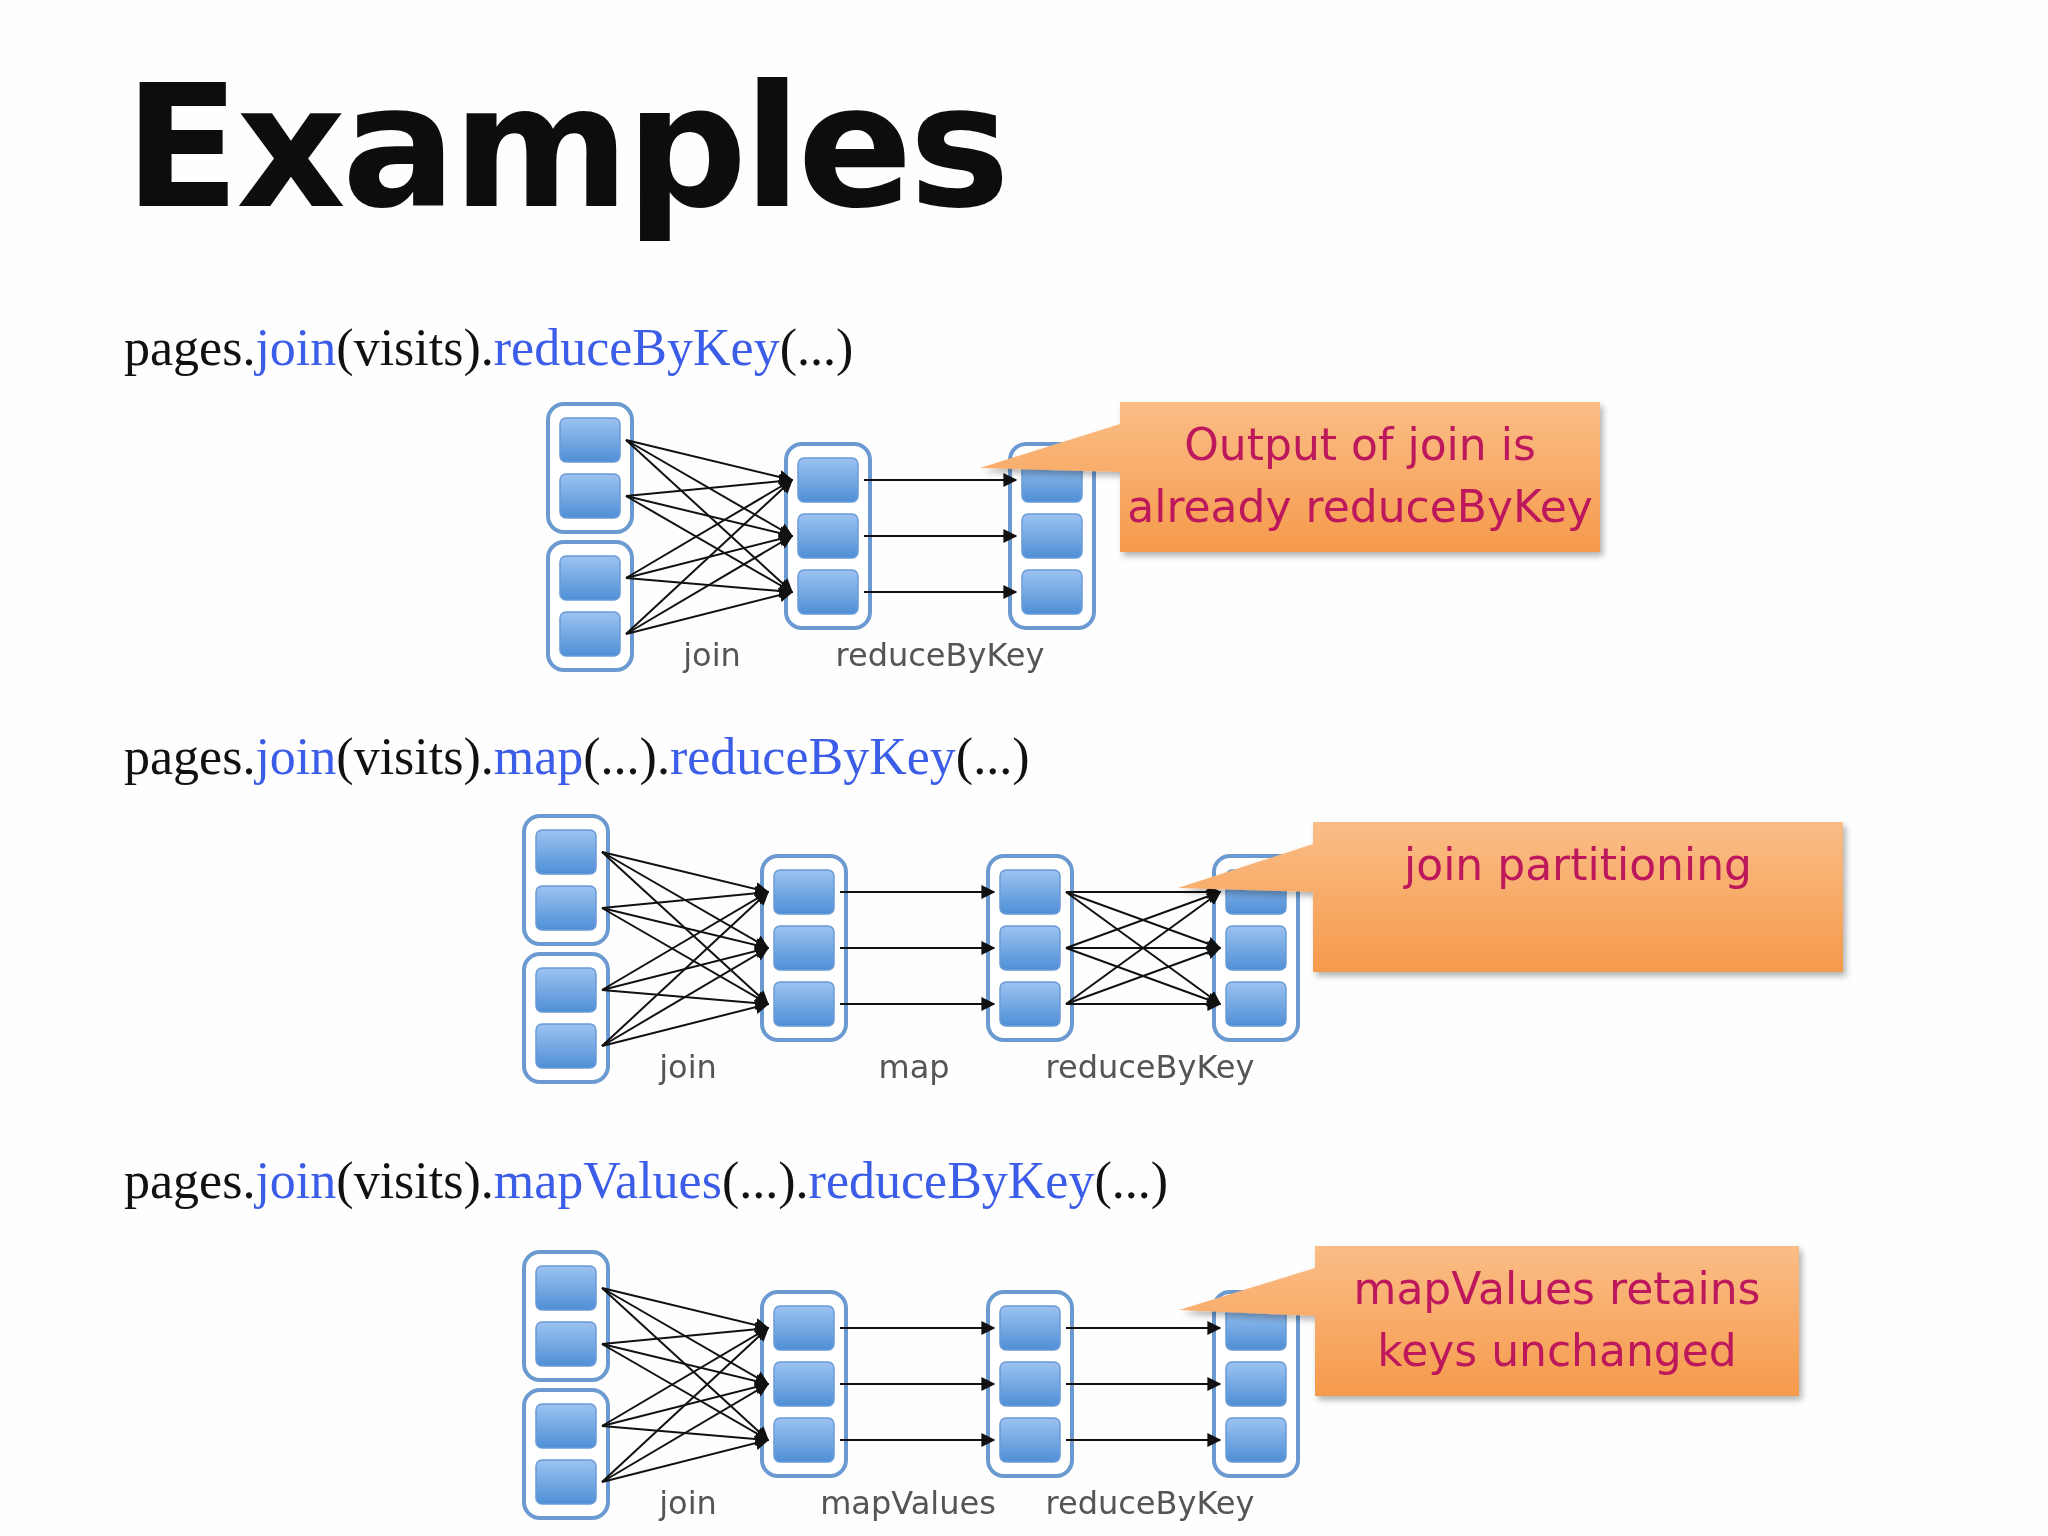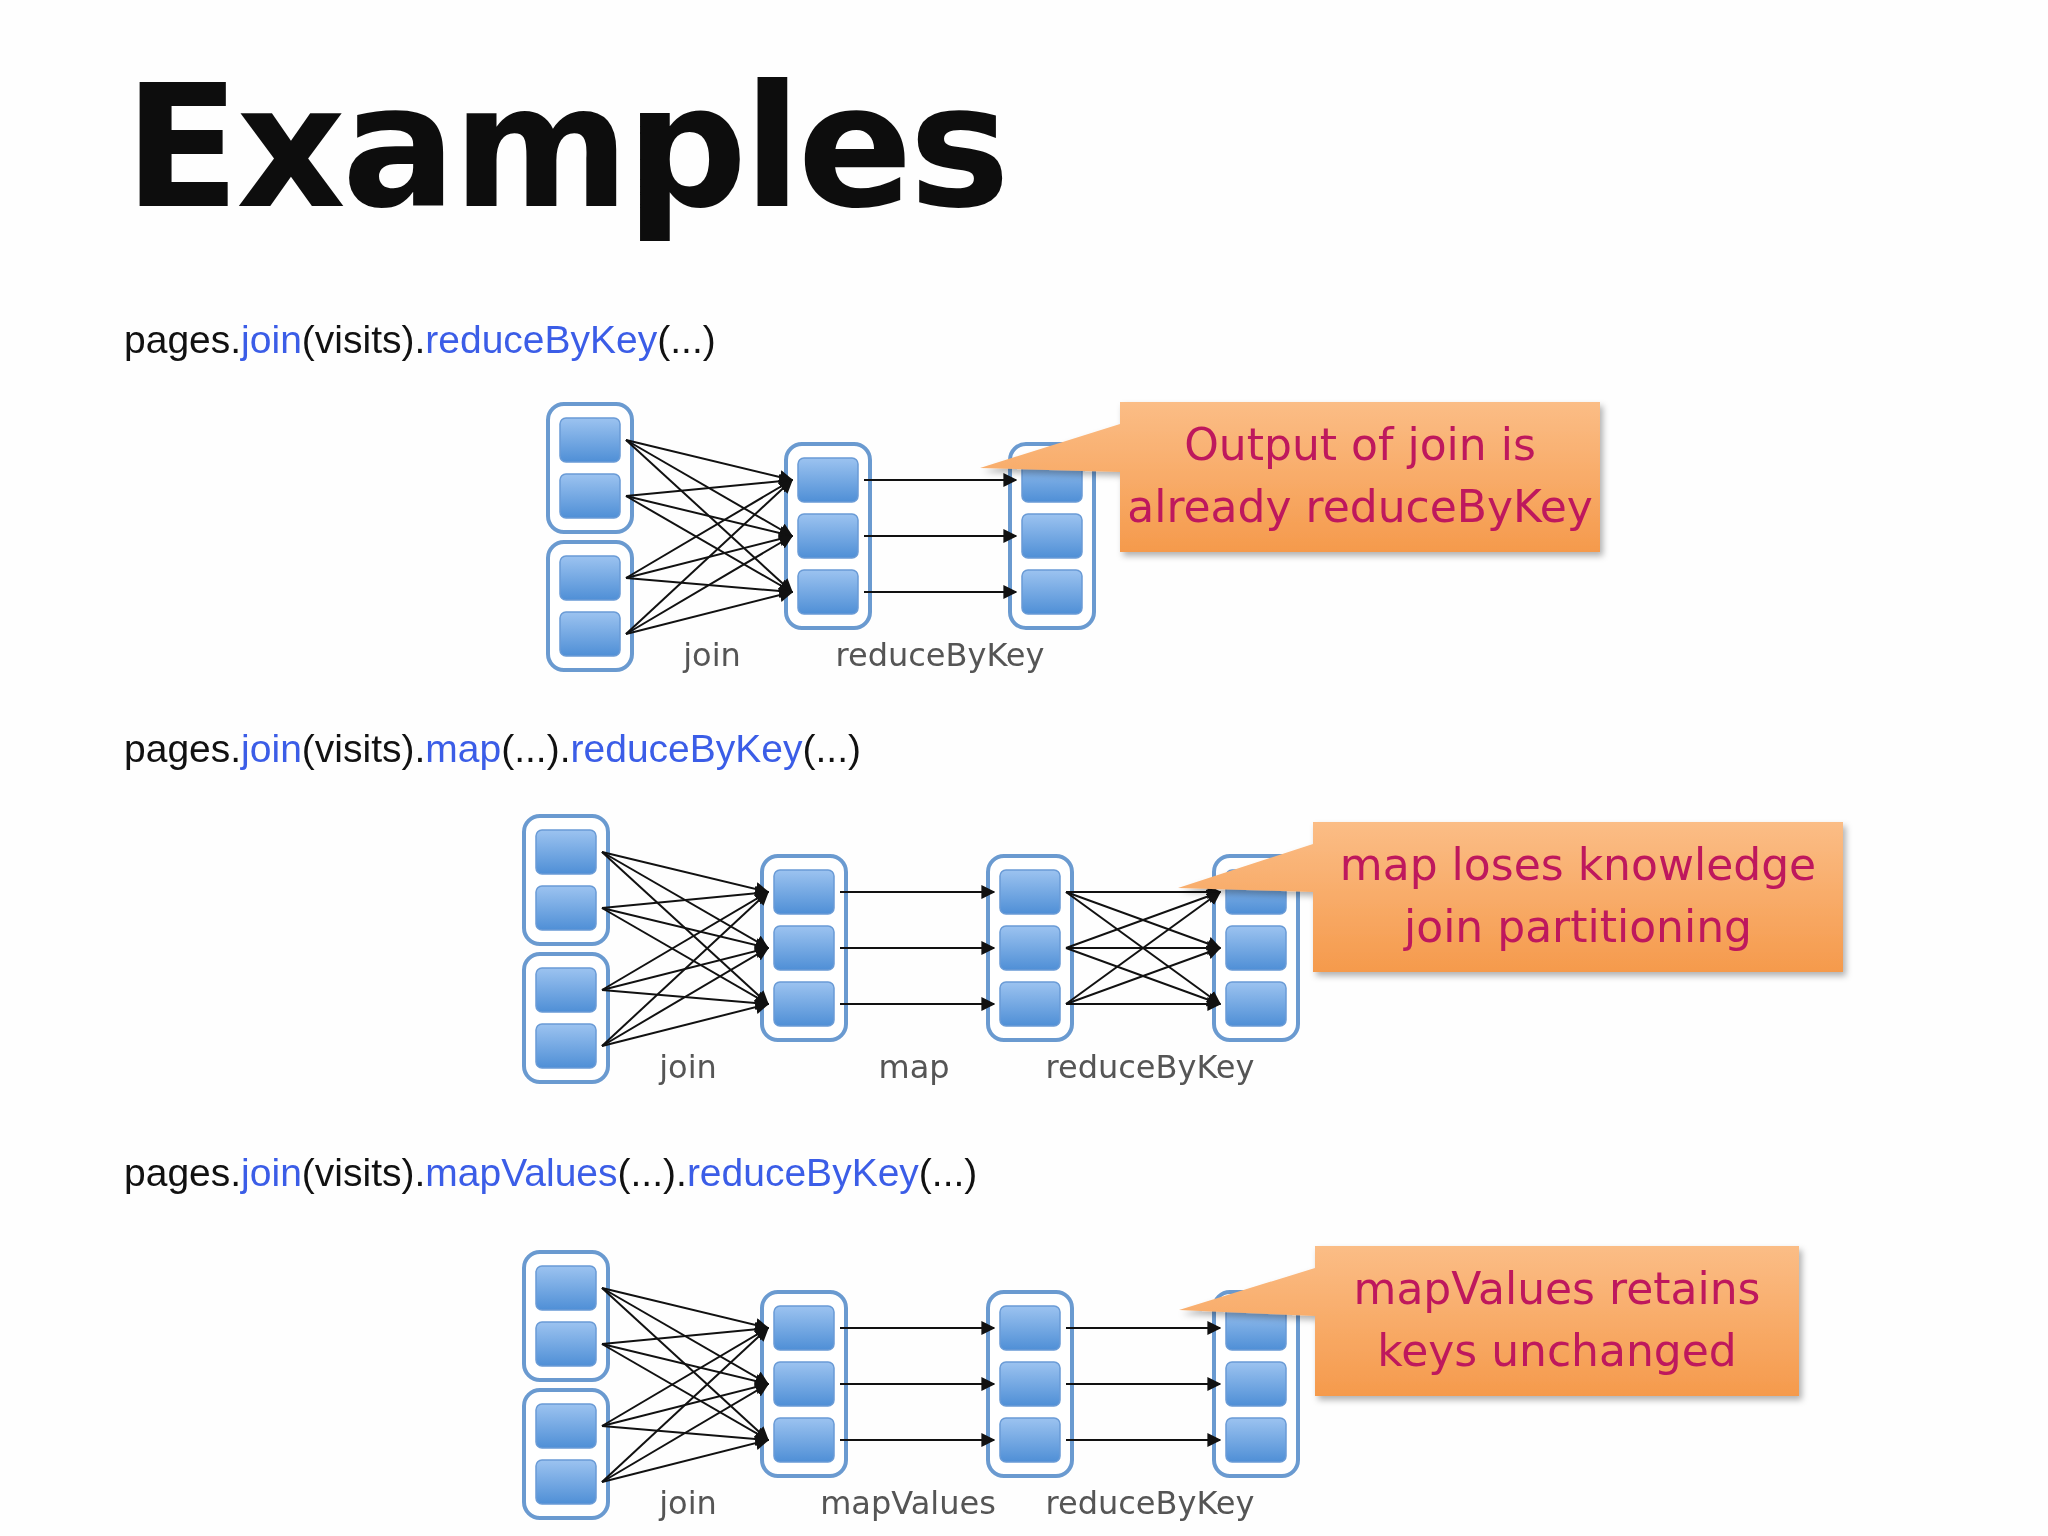--- a/index.html
+++ b/index.html
@@ -1,18 +1,18 @@
 <!DOCTYPE html>
 <html><head>
 <meta charset="utf-8">
 <style>
   html, body { margin:0; padding:0; }
   body { width:2048px; height:1536px; background:#fefefe; position:relative; overflow:hidden; font-family:"DejaVu Sans", sans-serif; }
   .title { position:absolute; left:124px; top:48px; font-size:170px; font-weight:bold; color:#0d0d0d; letter-spacing:-4px; font-family:"DejaVu Sans", sans-serif; }
-  .code { position:absolute; left:124px; font-family:Liberation Sans, sans-serif; font-size:39px; color:#111; white-space:pre; }
+  .code { position:absolute; left:124px; font-family:Liberation Serif, serif; font-size:52px; color:#111; white-space:pre; }
   .code .kw { color:#3b5de7; }
   .callout { position:absolute; }
   .callout svg { position:absolute; left:0; top:0; overflow:visible; }
   .callout .txt { position:absolute; color:#be185d; font-family:"DejaVu Sans", sans-serif; font-size:44px; line-height:62px; text-align:center; }
   svg.diagram { position:absolute; left:0; top:0; }
   .lbl { font-family:"DejaVu Sans", sans-serif; font-size:32px; fill:#555; }
 </style>
 </head>
 <body>
 
@@ -181,21 +181,20 @@
       <stop offset="0" stop-color="#fbbd86"></stop>
           <stop offset="1" stop-color="#f59a4c"></stop>
     </linearGradient>
     <filter id="cs1" x="-5%" y="-5%" width="115%" height="125%">
       <feDropShadow dx="3" dy="4" stdDeviation="3" flood-color="#000" flood-opacity="0.3"></feDropShadow>
     </filter>
       </defs>
     <path filter="url(#cs1)" fill="url(#cg1)" d="M140,0 H670 V150 H140 V70 L5,66 L140,22 Z"></path>
     </svg>
     <div class="txt" style="left: 0px; top: 12px; width: 530px;">
-      <div>map loses knowledge</div>
       <div>join partitioning</div>
     </div>
   </div>
 <div class="callout" id="callout2" style="left:1315px; top:1246px;">
     <svg width="624" height="160" style="left: -140px;">
       <defs>
     <linearGradient id="cg2" x1="0" y1="0" x2="0" y2="1">
       <stop offset="0" stop-color="#fbbd86"></stop>
           <stop offset="1" stop-color="#f59a4c"></stop>
     </linearGradient>

